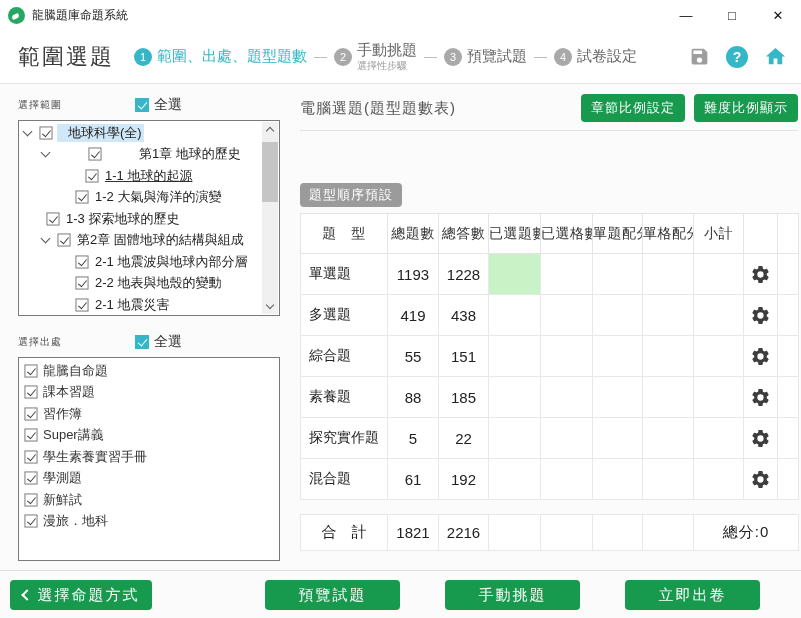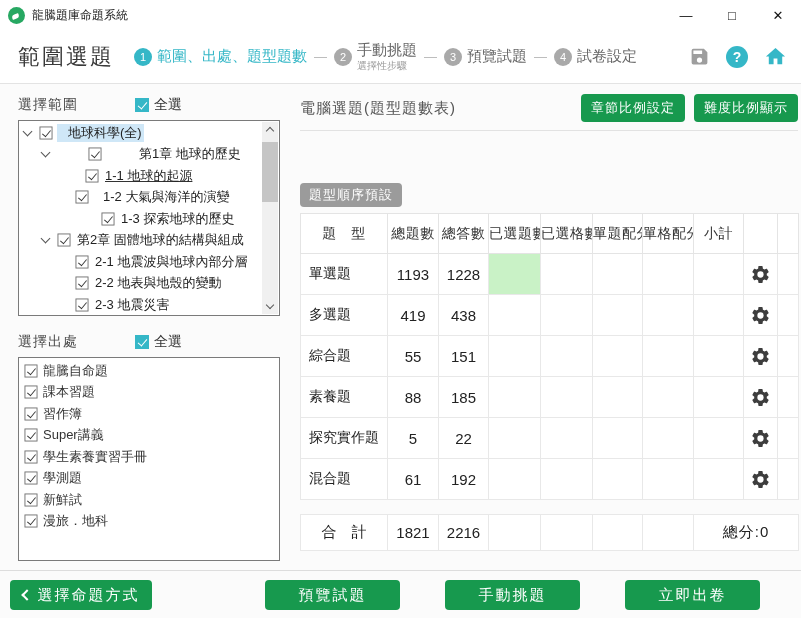--- a/index.html
+++ b/index.html
@@ -32,21 +32,21 @@
   .hdr-icons{margin-left:auto;display:flex;align-items:center;gap:15px;}
   .icon-btn{width:24px;height:24px;display:flex;align-items:center;justify-content:center;cursor:default;}
   .help-circle{width:22px;height:22px;border-radius:50%;background:var(--teal);color:#fff;font-size:14px;font-weight:bold;display:flex;align-items:center;justify-content:center;}
 
   
   .content{position:absolute;top:84px;left:0;right:0;bottom:48px;}
   .left{position:absolute;left:18px;top:10px;width:262px;}
   .right{position:absolute;left:300px;top:10px;width:498px;}
 
   .section-head{display:flex;align-items:center;margin-bottom:4px;height:22px;}
-  .section-title{font-size:14px;color:#4a4a4a;letter-spacing:1px;width:117px;}
+  .section-title{font-size:10px;color:#4a4a4a;letter-spacing:1px;width:117px;}
   .selall{display:flex;align-items:center;gap:5px;cursor:default;}
   .selall-label{font-size:14px;color:#333;}
 
   .cb{width:14px;height:14px;background:#fff;border:1px solid #707070;position:relative;flex:none;display:inline-block;}
   .cb::after{content:"";position:absolute;left:4px;top:1px;width:4px;height:8px;border-right:1.6px solid #333;border-bottom:1.6px solid #333;transform:rotate(40deg);}
   .cb.teal{background:var(--teal);border-color:var(--teal);}
   .cb.teal::after{border-color:#fff;}
 
   .box{background:#fff;border:1px solid #7a7a7a;position:relative;overflow:hidden;}
   .treebox{height:196px;}
@@ -178,44 +178,44 @@
           </div>
           <div class="tree-row" style="padding-left: 22px; gap: 31px;">
             <span class="chev"></span>
             <span class="cb"></span>
             <span class="tree-label">第1章 地球的歷史</span>
           </div>
           <div class="tree-row" style="padding-left: 65px; text-decoration: underline;">
             <span class="cb"></span>
             <span class="tree-label">1-1 地球的起源</span>
           </div>
-          <div class="tree-row" style="padding-left: 55px; gap: 8px;">
+          <div class="tree-row" style="padding-left: 55px;">
             <span class="cb"></span>
             <span class="tree-label">1-2 大氣與海洋的演變</span>
           </div>
-          <div class="tree-row" style="padding-left: 81px;">
+          <div class="tree-row" style="padding-left: 26px;">
             <span class="cb"></span>
             <span class="tree-label">1-3 探索地球的歷史</span>
           </div>
           <div class="tree-row" style="padding-left: 22px;">
             <span class="chev"></span>
             <span class="cb"></span>
             <span class="tree-label">第2章 固體地球的結構與組成</span>
           </div>
           <div class="tree-row" style="padding-left: 55px;">
             <span class="cb"></span>
             <span class="tree-label">2-1 地震波與地球內部分層</span>
           </div>
           <div class="tree-row" style="padding-left: 55px;">
             <span class="cb"></span>
             <span class="tree-label">2-2 地表與地殼的變動</span>
           </div>
           <div class="tree-row" style="padding-left: 55px;">
             <span class="cb"></span>
-            <span class="tree-label">2-3 地震災害</span>
+            <span class="tree-label">2-1 地震災害</span>
           </div>
         </div>
       <div class="vscroll">
         <span class="sb-arrow sb-up">
             <span></span>
           </span>
         <span class="sb-track">
             <span class="sb-thumb"></span>
           </span>
         <span class="sb-arrow sb-down">

